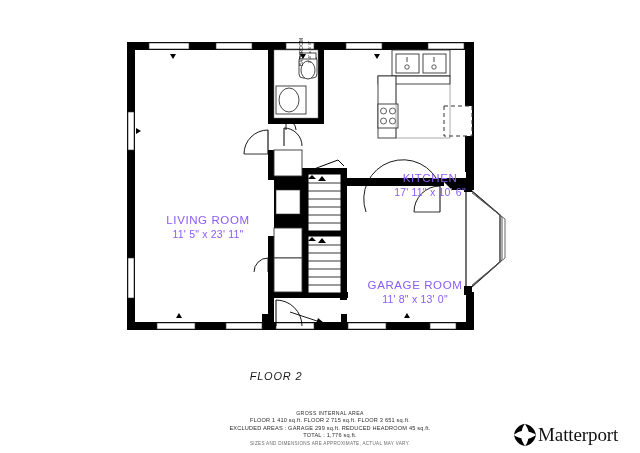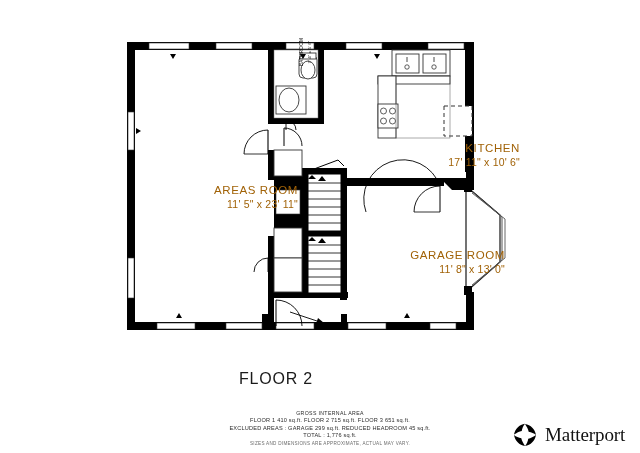--- a/index.html
+++ b/index.html
@@ -22,24 +22,25 @@
     height: 453px;
     background: #ffffff;
   }
   #plan-svg {
     position: absolute;
     left: 0;
     top: 0;
   }
   .room-label {
     position: absolute;
-    text-align: right;
+    text-align: center;
     line-height: 1.25;
-    color: #a16207;
+    color: #8b5cf6;
     white-space: nowrap;
+    margin-top: 30px;
   }
   .room-label .rl-name {
     display: block;
     font-size: 11.5px;
     letter-spacing: 0.6px;
     font-weight: 400;
   }
   .room-label .rl-dims {
     display: block;
     font-size: 10.5px;
@@ -71,23 +72,24 @@
     font-size: 4.4px;
     letter-spacing: 0.1px;
   }
 
   #floor-title {
     position: absolute;
     left: 0;
     top: 370px;
     width: 552px;
     text-align: center;
-    font-size: 16px;
+    font-size: 11px;
     letter-spacing: 0.8px;
     color: #1a1a1a;
+    font-style: italic;
   }
 
   #area-block {
     position: absolute;
     left: 150px;
     top: 410px;
     width: 360px;
     text-align: center;
     color: #2b2b2b;
   }
@@ -115,21 +117,20 @@
     letter-spacing: 0.3px;
     color: #6c6c6c;
   }
 
   #matterport {
     position: absolute;
     left: 512px;
     top: 422px;
     display: flex;
     align-items: center;
-    gap: 7px;
   }
   #matterport .mp-word {
     font-family: "Liberation Serif", serif;
     font-size: 19px;
     color: #111111;
     letter-spacing: -0.1px;
   }
 </style>
 </head>
 <body>
@@ -370,21 +371,21 @@
       <polygon points="318,318 324,323 316,324" fill="#000000"></polygon>
     </g>
 
     <g fill="#000000">
       <polygon points="404,318 410,318 407,313"></polygon>
     </g>
 
   </svg>
 
   <div class="room-label" id="label-livingroom">
-    <span class="rl-name">AREAS ROOM</span>
+    <span class="rl-name">LIVING ROOM</span>
     <span class="rl-dims">11' 5" x 23' 11"</span>
   </div>
 
   <div class="room-label" id="label-kitchen">
     <span class="rl-name">KITCHEN</span>
     <span class="rl-dims">17' 11" x 10' 6"</span>
   </div>
 
   <div class="room-label" id="label-dining">
     <span class="rl-name">GARAGE ROOM</span>

